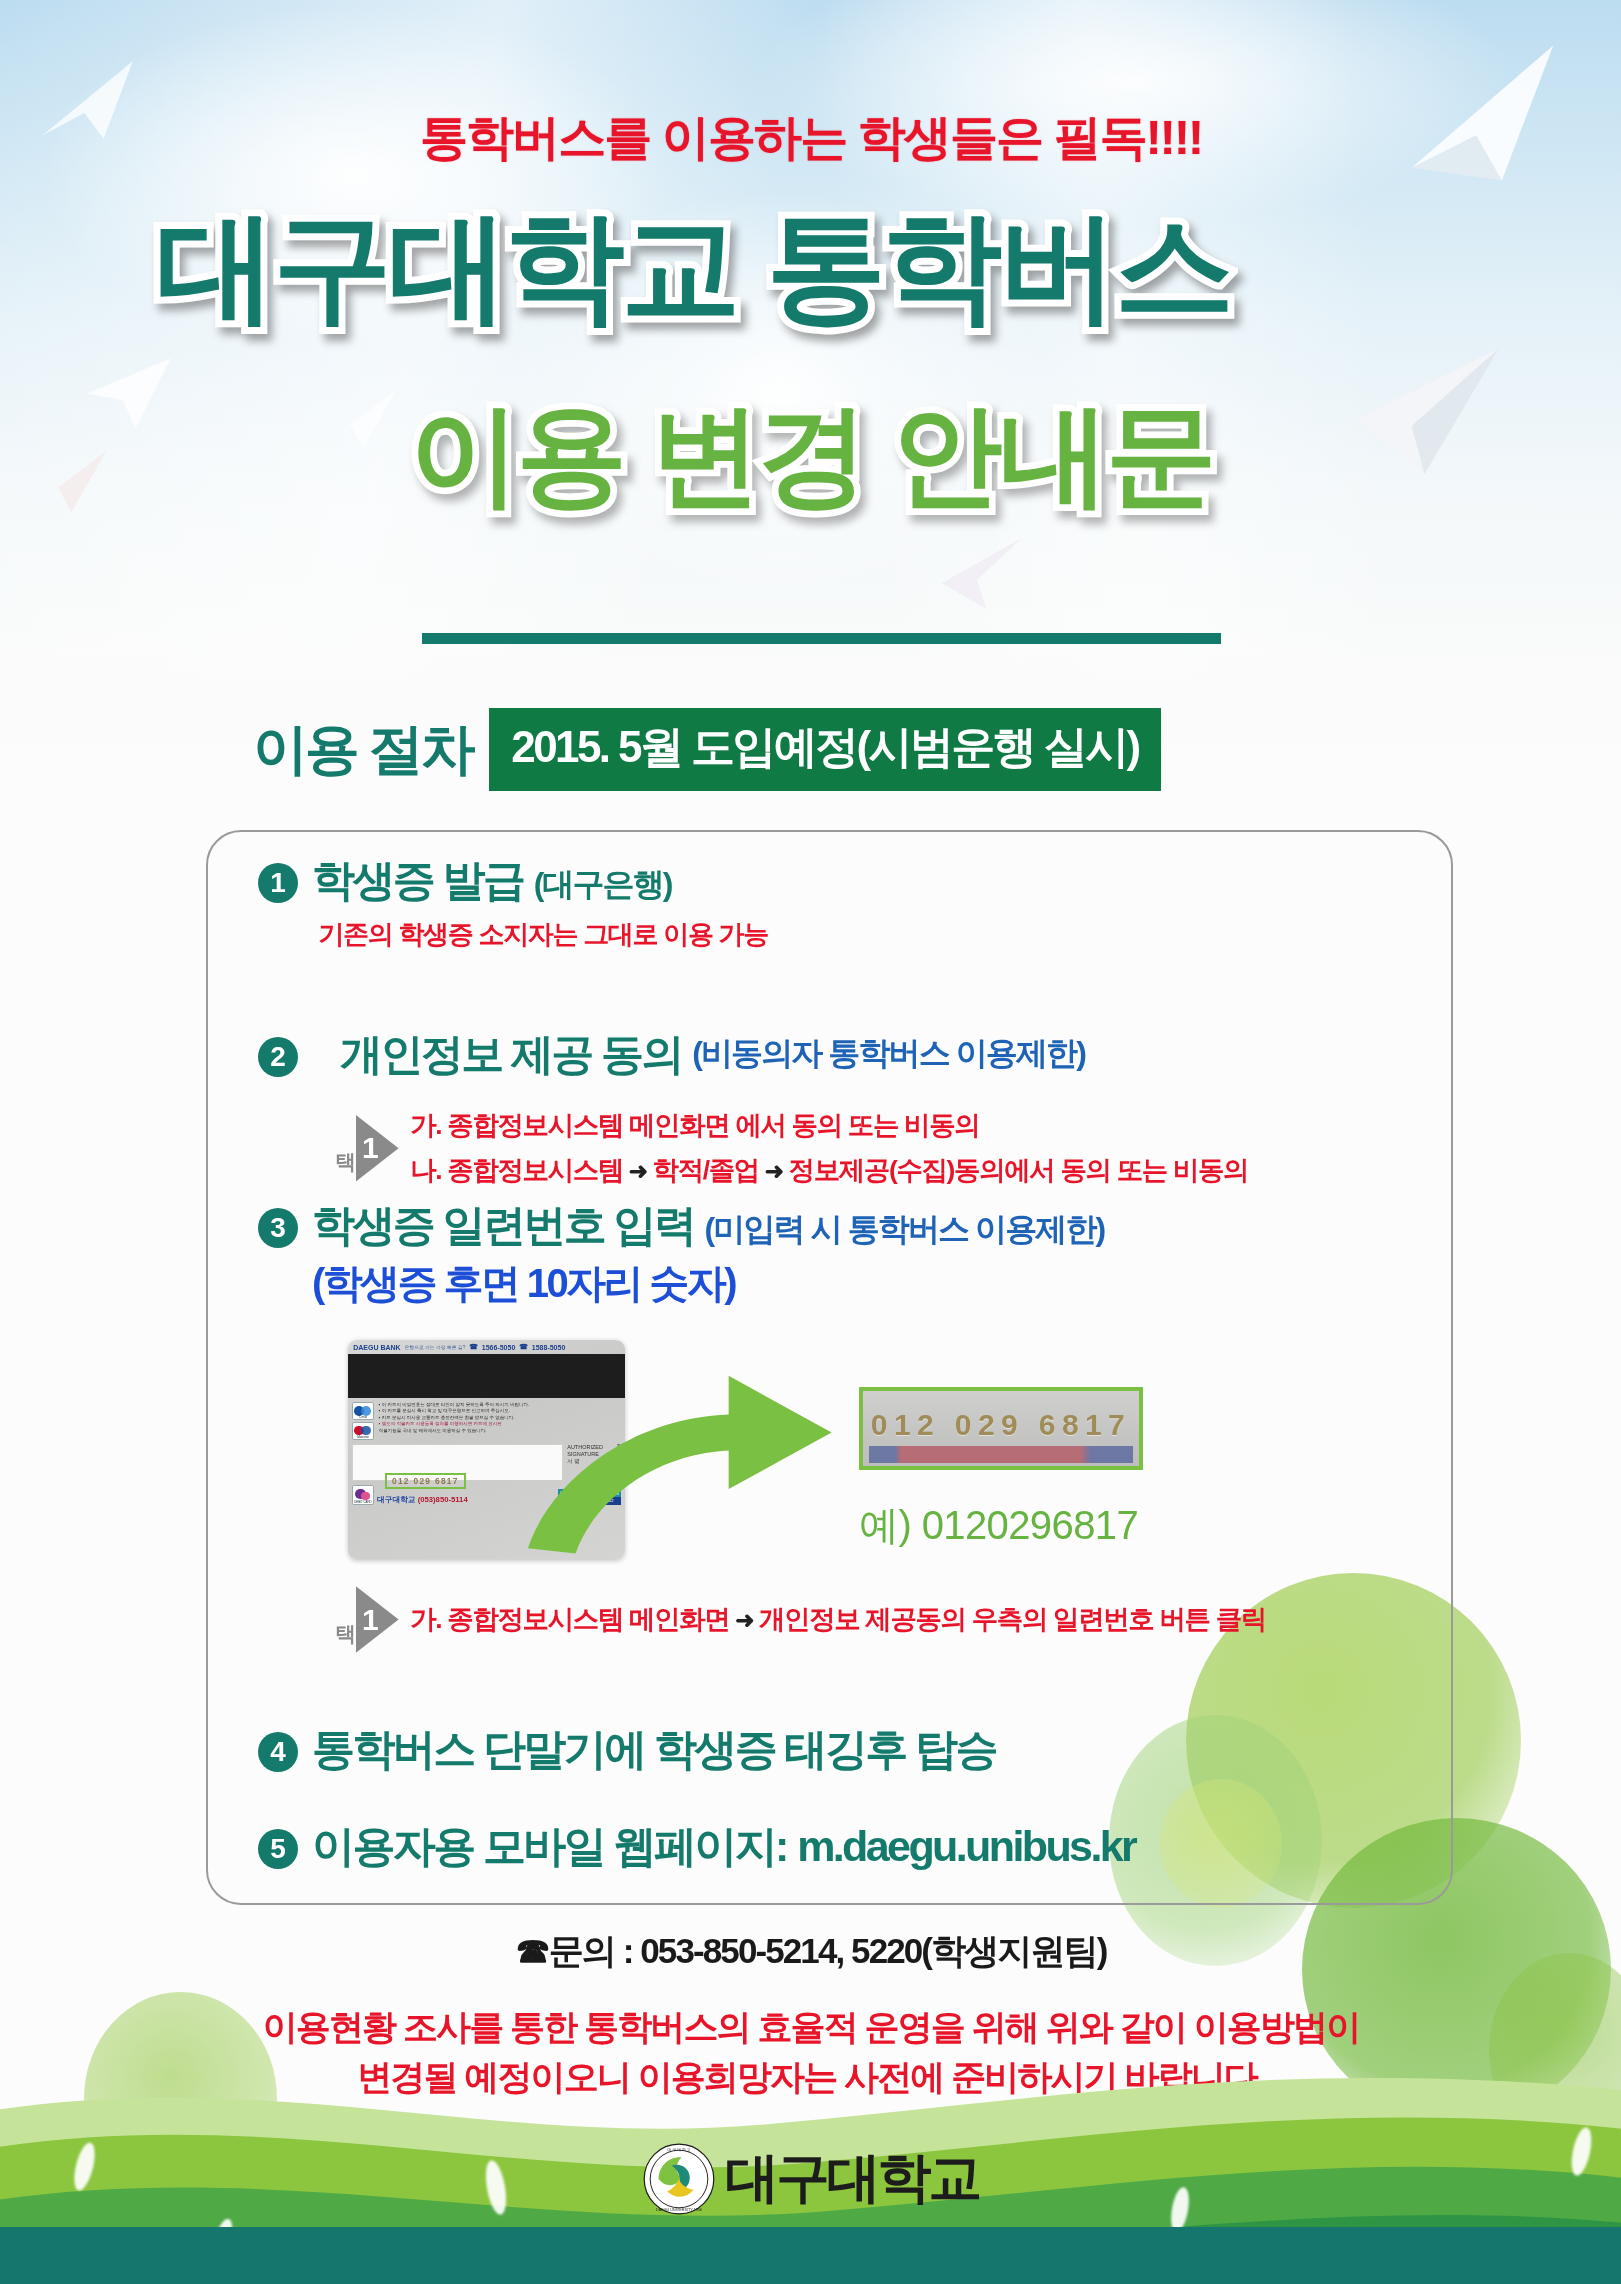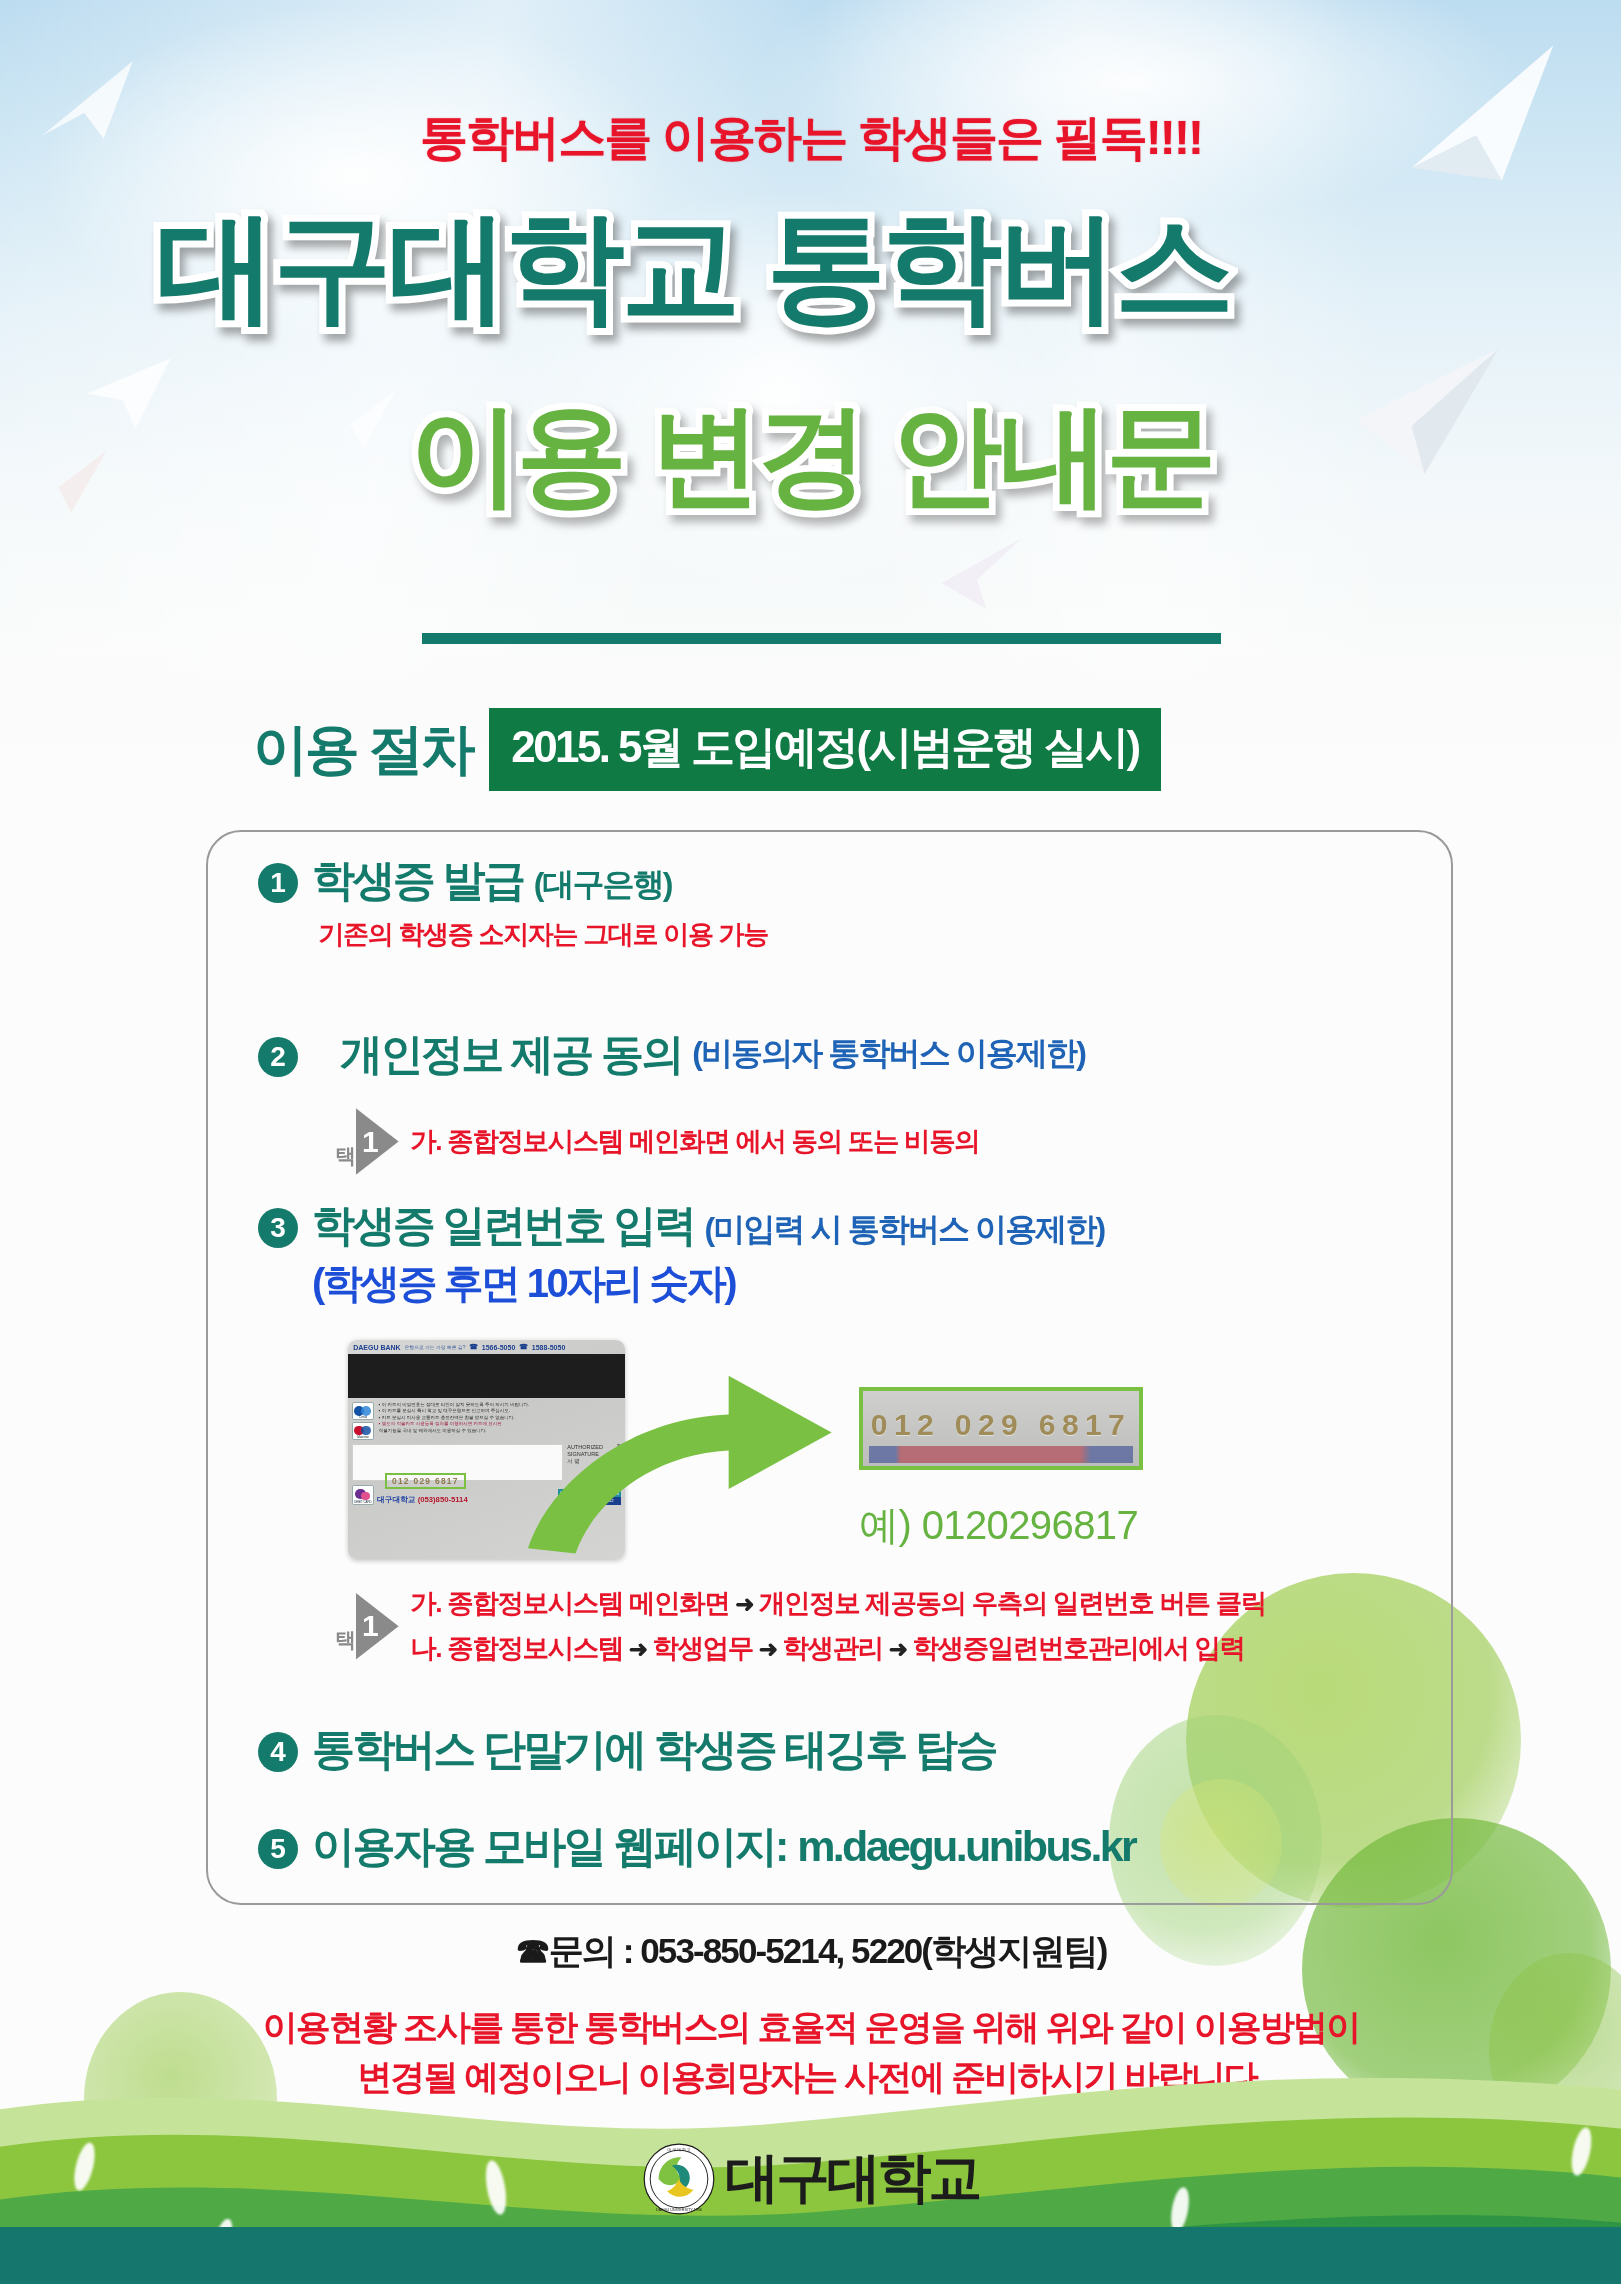--- a/index.html
+++ b/index.html
@@ -307,20 +307,23 @@
         <span class="step-main">개인정보 제공 동의</span>
         <span class="step-paren-blue">(비동의자 통학버스 이용제한)</span>
       </div>
     </div>
   </div>
   <div class="pick" style="left:335px;top:1108px;">
     <div class="pick-taek">택</div>
     <div class="pick-arrow">1</div>
     <div class="pick-lines">
       <div class="pick-line">가. 종합정보시스템 메인화면 에서 동의 또는 비동의</div>
+      <div class="pick-line">
+        <span>나. 종합정보시스템</span><span class="arw">➜</span><span>학적/졸업</span><span class="arw">➜</span><span>정보제공(수집)동의에서 동의 또는 비동의</span>
+      </div>
     </div>
   </div>
 
   <div class="step" style="left:258px;top:1202px;">
     <div class="num">3</div>
     <div>
       <div style="display:flex;align-items:baseline;gap:10.3px;">
         <span class="step-main">학생증 일련번호 입력</span>
         <span class="step-paren-blue">(미입력 시 통학버스 이용제한)</span>
       </div>
@@ -400,23 +403,20 @@
     </div>
     <div class="callout-example">예) 0120296817</div>
   </div>
 
   <div class="pick" style="left:335px;top:1586px;">
     <div class="pick-taek">택</div>
     <div class="pick-arrow">1</div>
     <div class="pick-lines">
       <div class="pick-line">
         <span>가. 종합정보시스템 메인화면</span><span class="arw">➜</span><span>개인정보 제공동의 우측의 일련번호 버튼 클릭</span>
-      </div>
-      <div class="pick-line">
-        <span>나. 종합정보시스템</span><span class="arw">➜</span><span>학생업무</span><span class="arw">➜</span><span>학생관리</span><span class="arw">➜</span><span>학생증일련번호관리에서 입력</span>
       </div>
     </div>
   </div>
 
   <div class="step" style="left:258px;top:1726px;">
     <div class="num">4</div>
     <div class="step-main">통학버스 단말기에 학생증 태깅후 탑승</div>
   </div>
 
   <div class="step" style="left:258px;top:1823px;">

